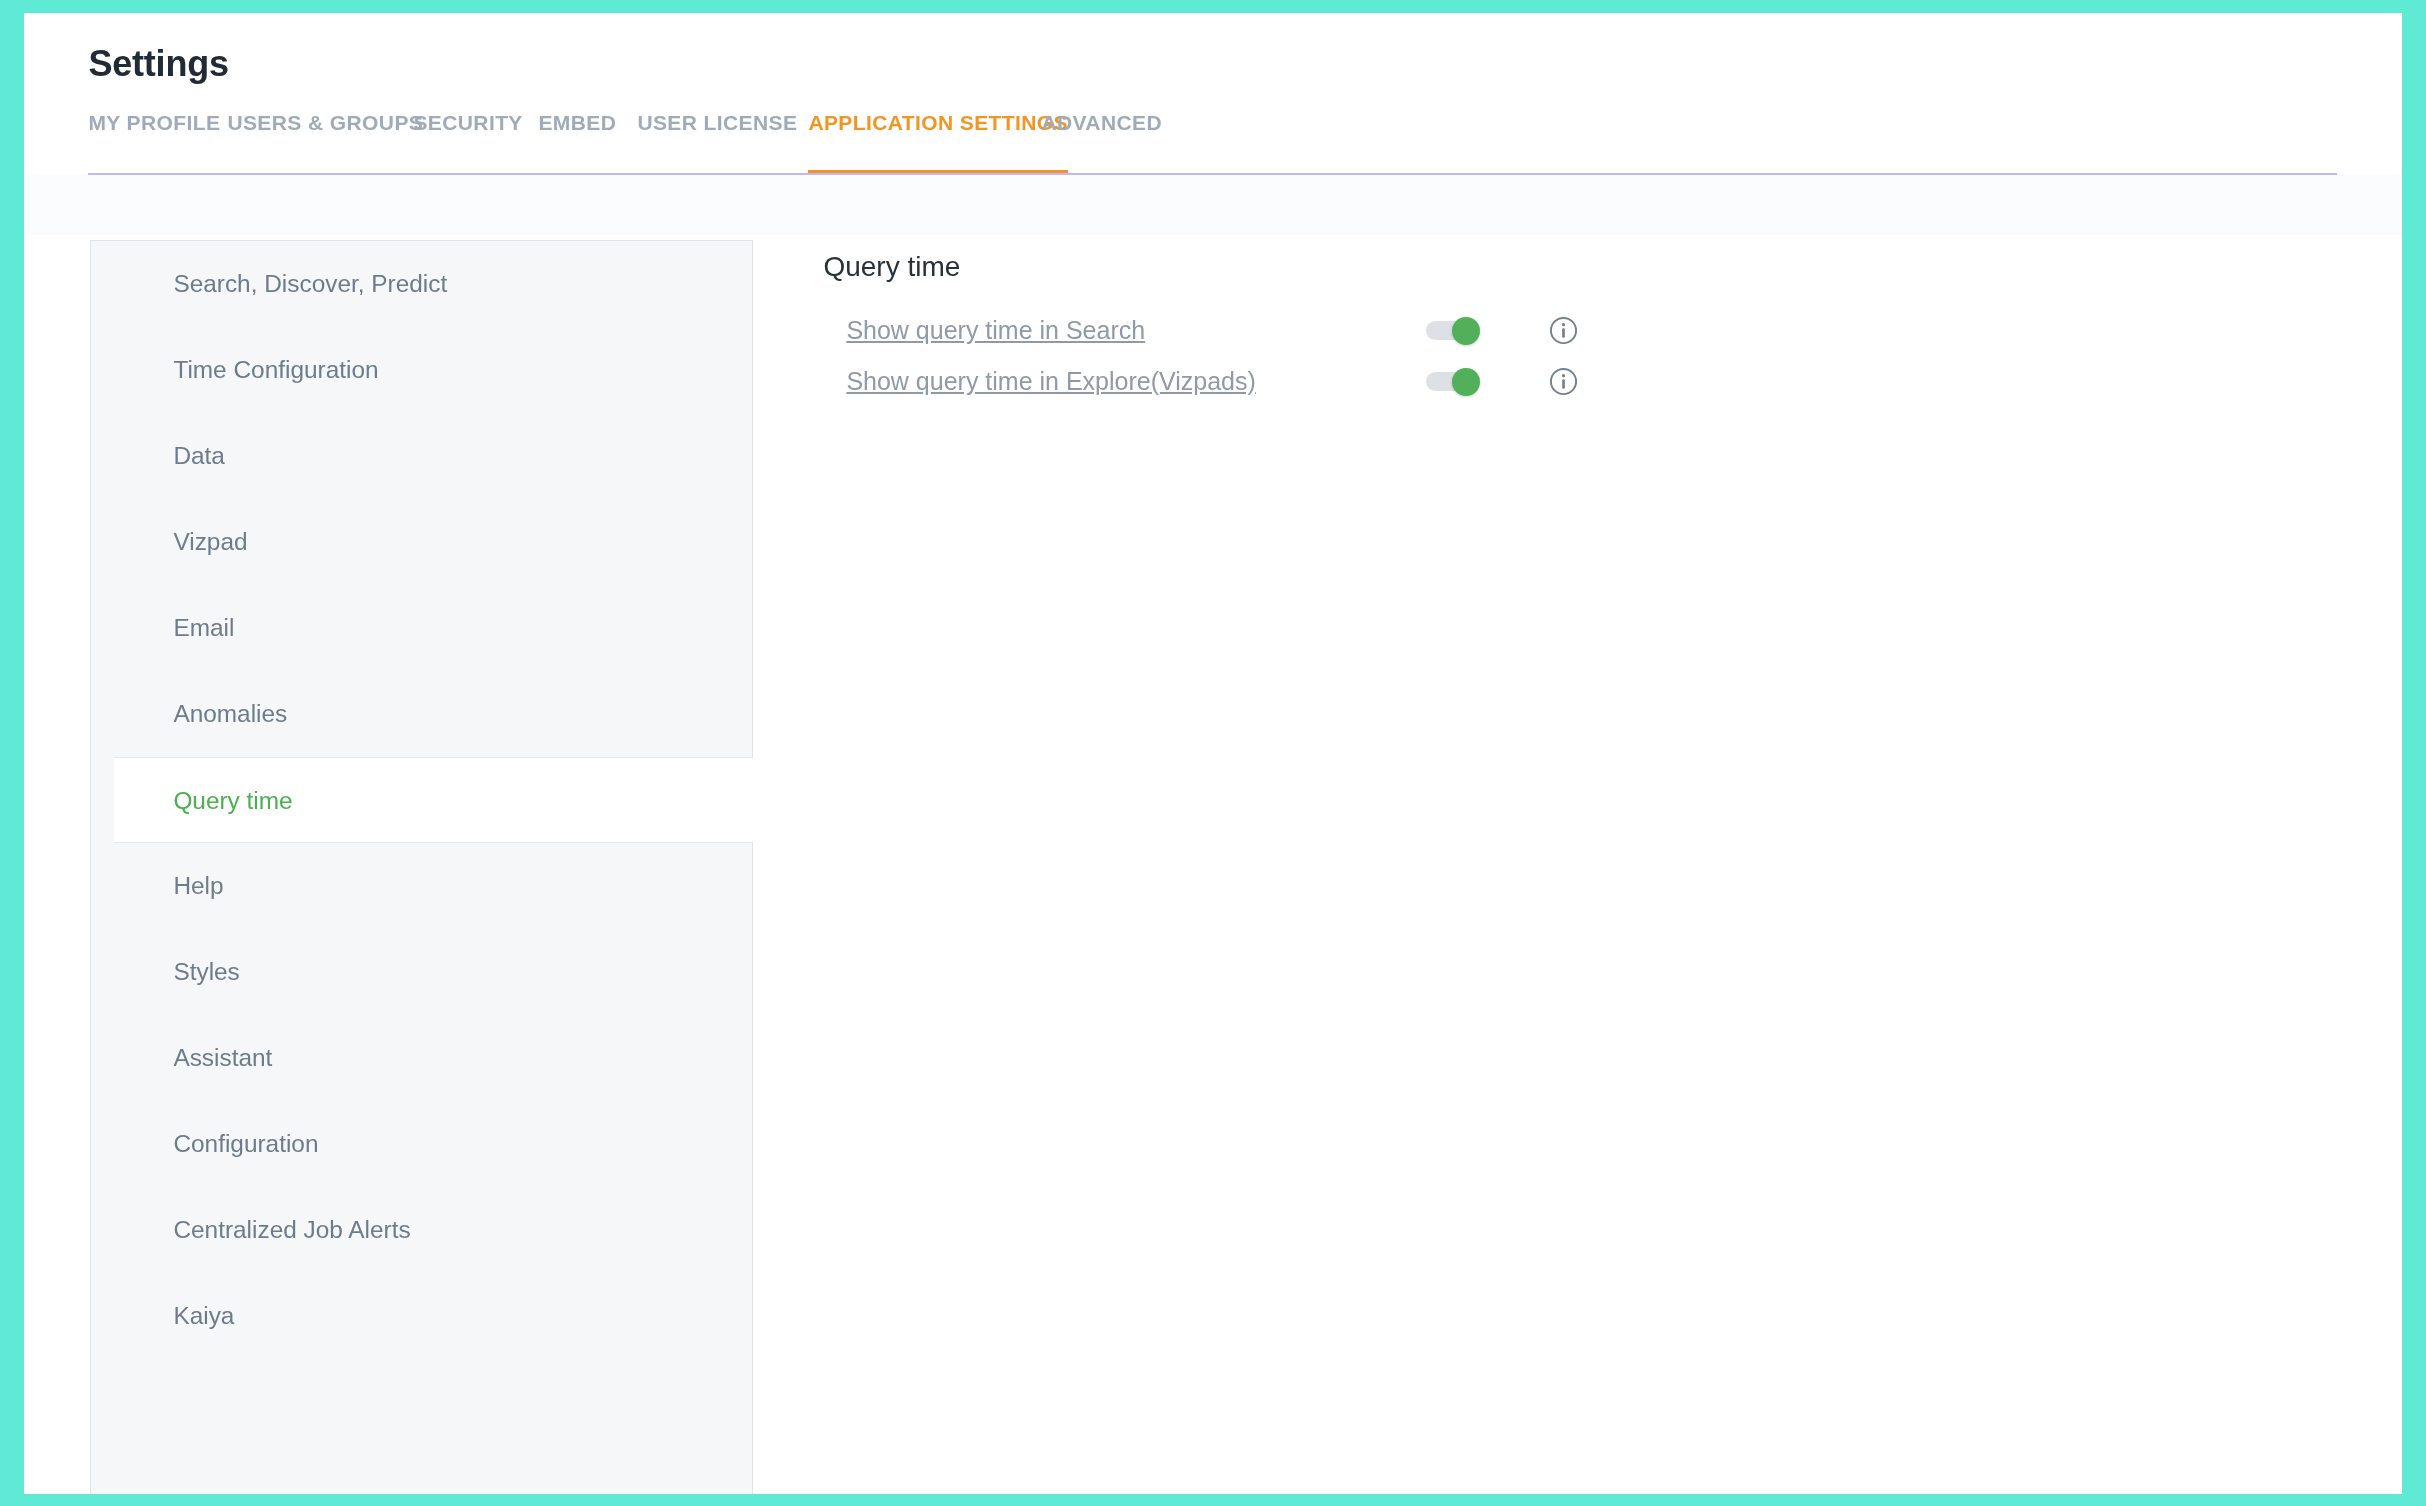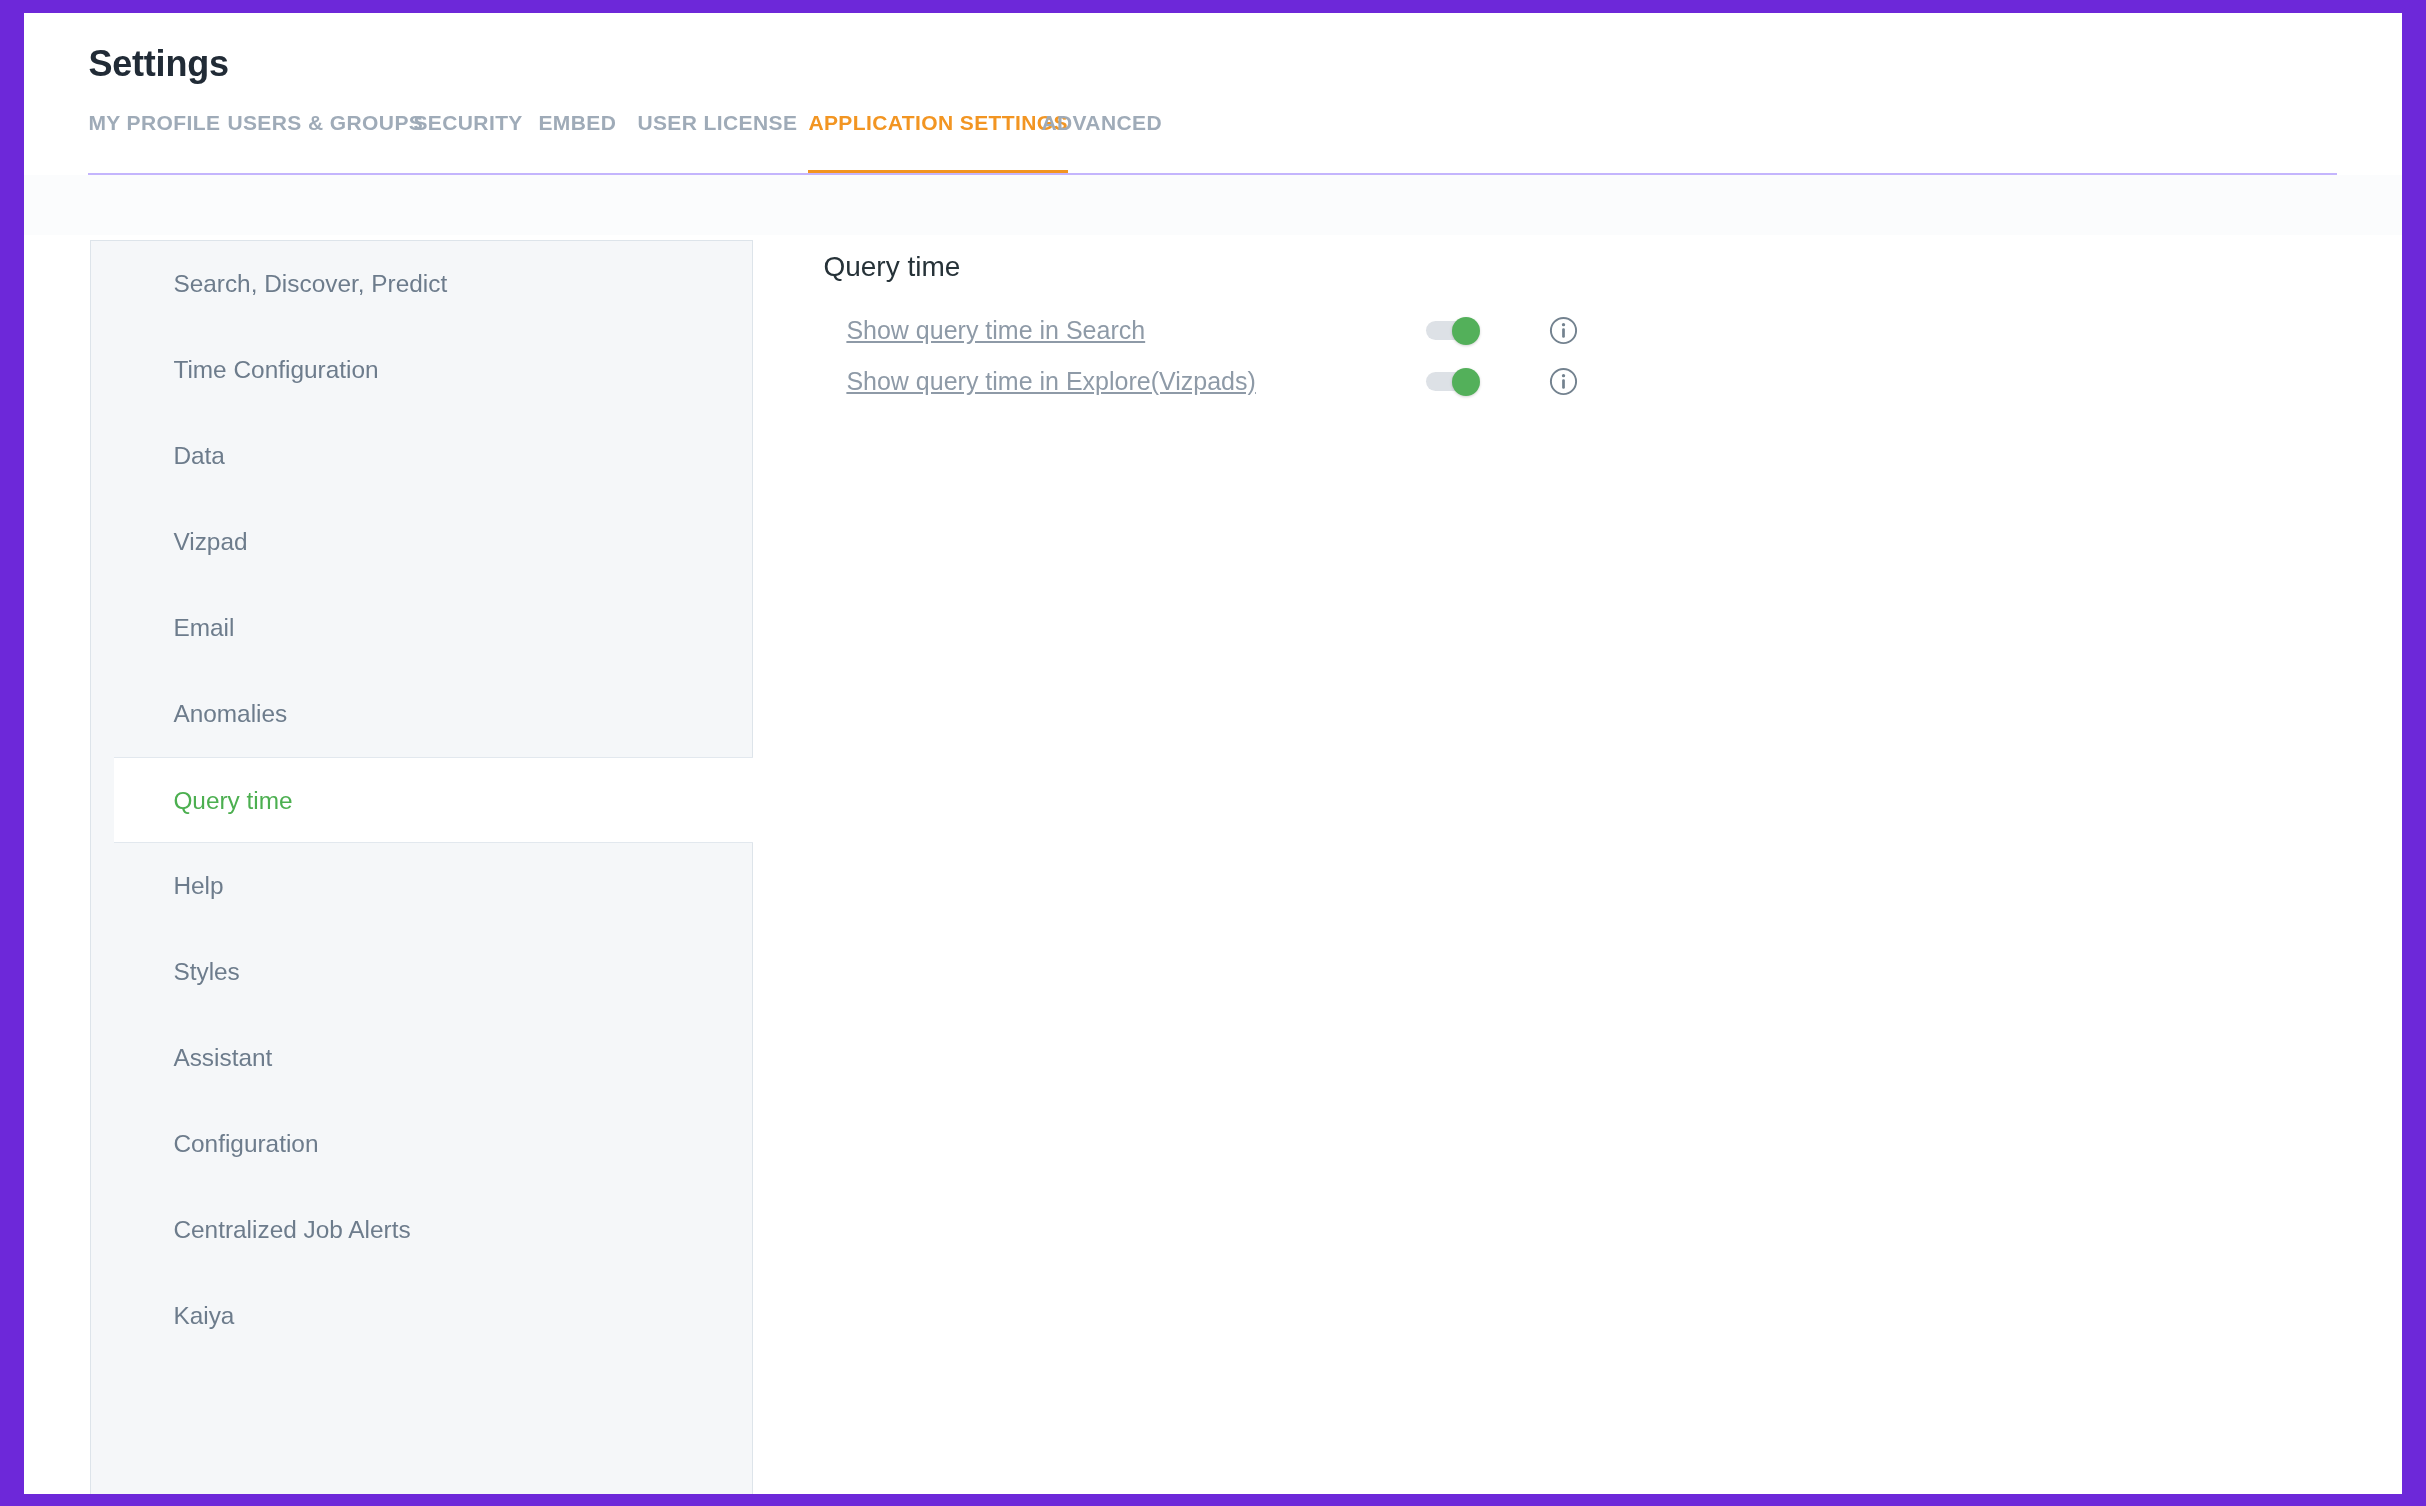--- a/index.html
+++ b/index.html
@@ -13,21 +13,21 @@
   body {
     font-family: "Liberation Sans", sans-serif;
   }
 
   
   .screen {
     position: absolute;
     left: 0; top: 0;
     width: 2426px;
     height: 1507px;
-    background: #6d28d9;
+    background: #5eead4;
   }
   .page {
     position: absolute;
     left: 24.4px;
     top: 12.7px;
     width: 2378px;
     height: 1481px;
     background: #ffffff;
     overflow: hidden;
   }

